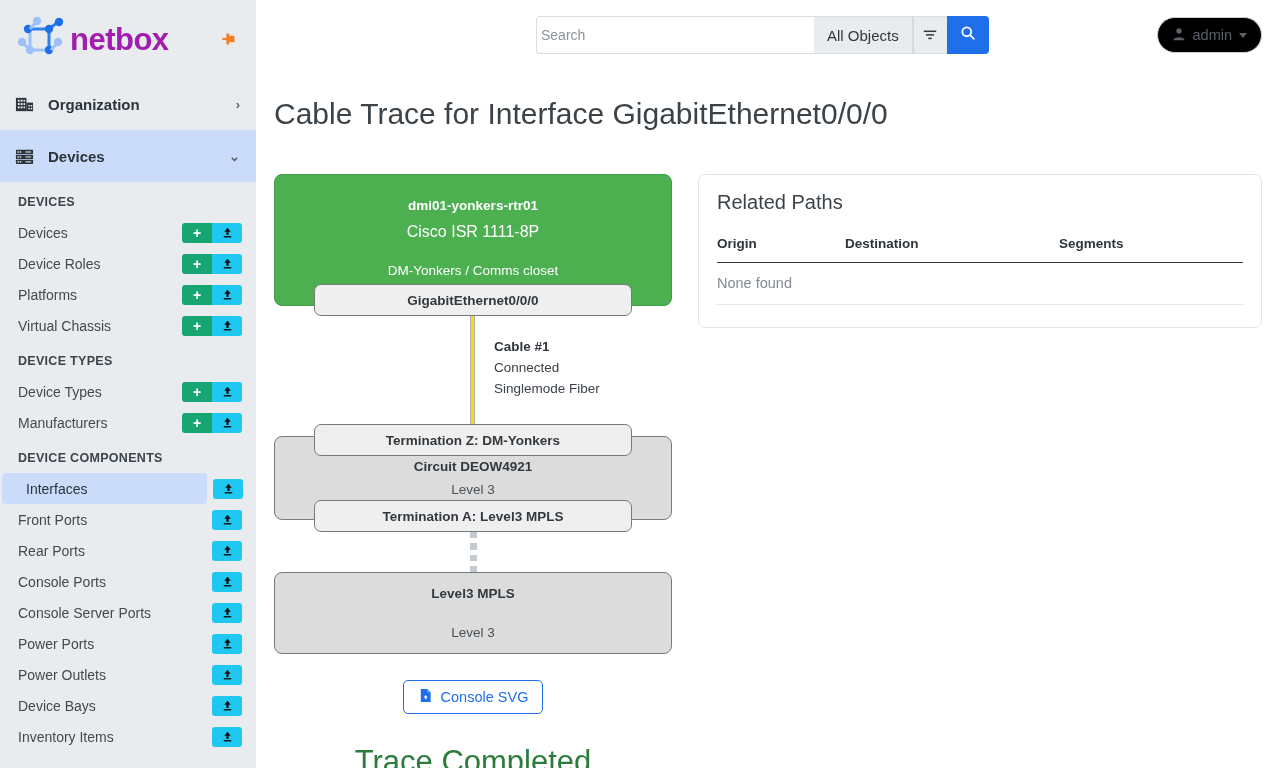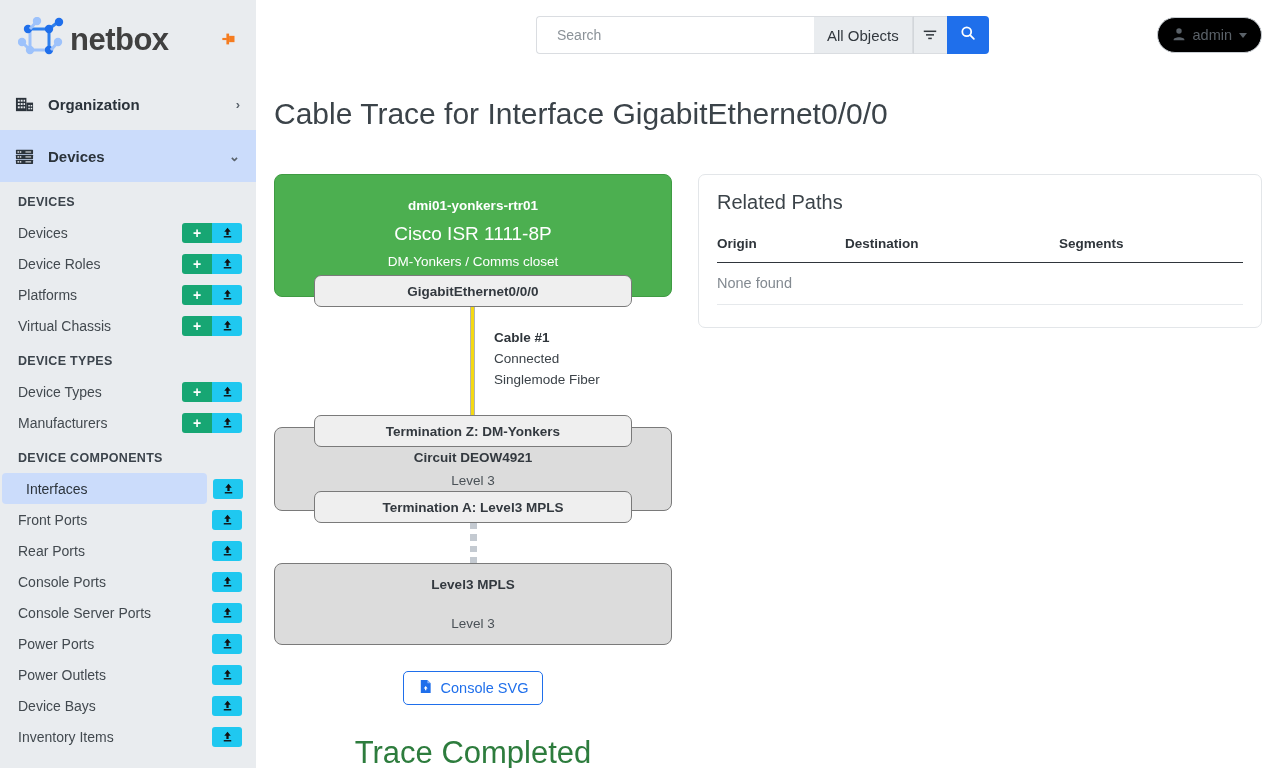--- a/index.html
+++ b/index.html
@@ -22,21 +22,21 @@
   }
   .brand-row {
     height: 78px;
     display: flex; align-items: center;
     padding: 0 14px 0 18px;
   }
   .brand-logo { display: flex; align-items: center; gap: 6px; }
   .logo-mark { width: 46px; height: 44px; }
   .logo-word {
     font-size: 31px; font-weight: 700; letter-spacing: -0.5px;
-    color: #404040; line-height: 1;
+    color: #a21caf; line-height: 1;
   }
   .pin-btn { margin-left: auto; width: 24px; height: 24px;
      display:flex; align-items:center; justify-content:center; }
 
   .nav-group {
     height: 52px; display: flex; align-items: center;
     padding: 0 16px 0 14px; gap: 14px;
     font-size: 15px; font-weight: 700; color: #2b333b;
     cursor: pointer;
   }
@@ -77,21 +77,21 @@
     padding: 0 18px;
   }
   .searchwrap {
     display: flex; align-items: stretch; height: 38px;
     margin-left: 262px;
   }
   .search-input {
     width: 278px; height: 38px;
     border: 1px solid #dadde1; border-right: none;
     border-radius: 4px 0 0 4px;
-    padding: 0 20px; font-size: 14px; color: #4d7c0f;
+    padding: 0 4px; font-size: 14px; color: #4d7c0f;
     background: #fff; outline: none;
     font-family: "Liberation Sans", sans-serif;
   }
   .search-input::placeholder { color: #8b9298; }
   .obj-sel {
     height: 38px; background: #e9ecef; border: 1px solid #dadde1; border-left: none;
     display: flex; align-items: center; padding: 0 13px;
     font-size: 15px; color: #32383e; cursor: pointer;
   }
   .filter-btn {
@@ -121,21 +121,21 @@
   .trace-col { width: 398px; position: relative; }
 
   
   .graph { position: relative; width: 398px; }
   .node-device {
     background: #4caf50; border: 1px solid #3f9b43; border-radius: 8px;
     color: #fff; text-align: center; padding: 23px 10px 27px;
     width: 398px;
   }
   .node-device .t1 { font-size: 13.5px; font-weight: 700; margin-bottom: 10px; }
-  .node-device .t2 { font-size: 19px; margin-bottom: 9px; }
+  .node-device .t2 { font-size: 16px; margin-bottom: 22px; }
   .node-device .t3 { font-size: 13.5px; }
 
   .term-box {
     background: #efefef; border: 1px solid #7a7a7a; border-radius: 7px;
     width: 318px; margin: 0 auto; height: 32px;
     display: flex; align-items: center; justify-content: center;
     font-size: 13.5px; font-weight: 700; color: #33393f;
     position: relative; z-index: 3;
   }
   .iface-box { margin-top: -22px; }

